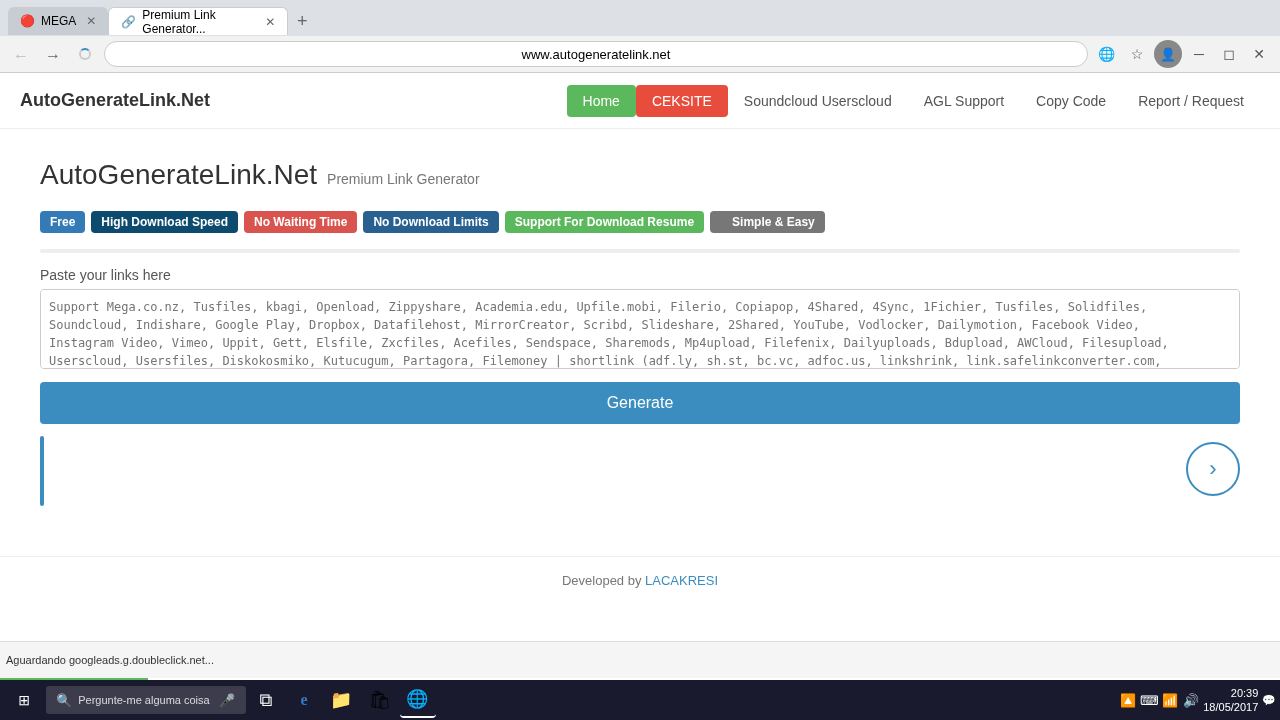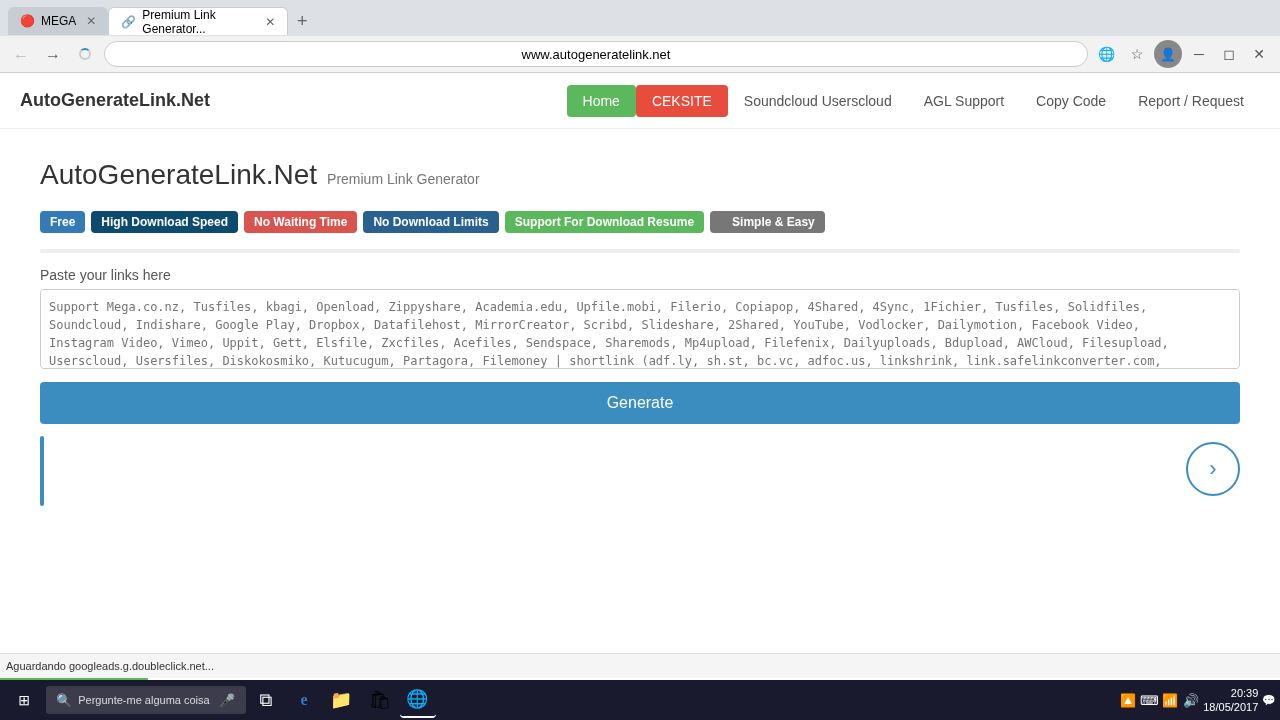--- a/index.html
+++ b/index.html
@@ -360,21 +360,21 @@
       align-items: center;
       font-size: 13px;
     }
     .status-bar-text {
       position: fixed;
       bottom: 42px;
       left: 0;
       font-size: 11px;
       color: #333;
       background: #f5f5f5;
-      padding: 6px 6px;
+      padding: 12px 6px;
       border-top: 1px solid #ddd;
       width: 100%;
     }
 
     
     .loading-spinner {
       display: inline-block;
       width: 12px;
       height: 12px;
       border: 2px solid #ccc;
@@ -473,20 +473,24 @@
     <button class="generate-btn">Generate</button>
 
     
     <div class="output-area">
       <div class="output-border"></div>
       <div class="output-spacer"></div>
       <button class="next-btn">›</button>
     </div>
   </div>
 
+  <div class="site-footer">
+    <span>Developed by </span>
+    <a>LACAKRESI</a>
+  </div>
 </div>
 
 <div class="stats-bar">
   <span>Histats</span>
   <span>Vis. Today</span>
   <span>2.388</span>
 </div>
 
 <div class="status-bar-text">
   <span>Aguardando googleads.g.doubleclick.net...</span>

